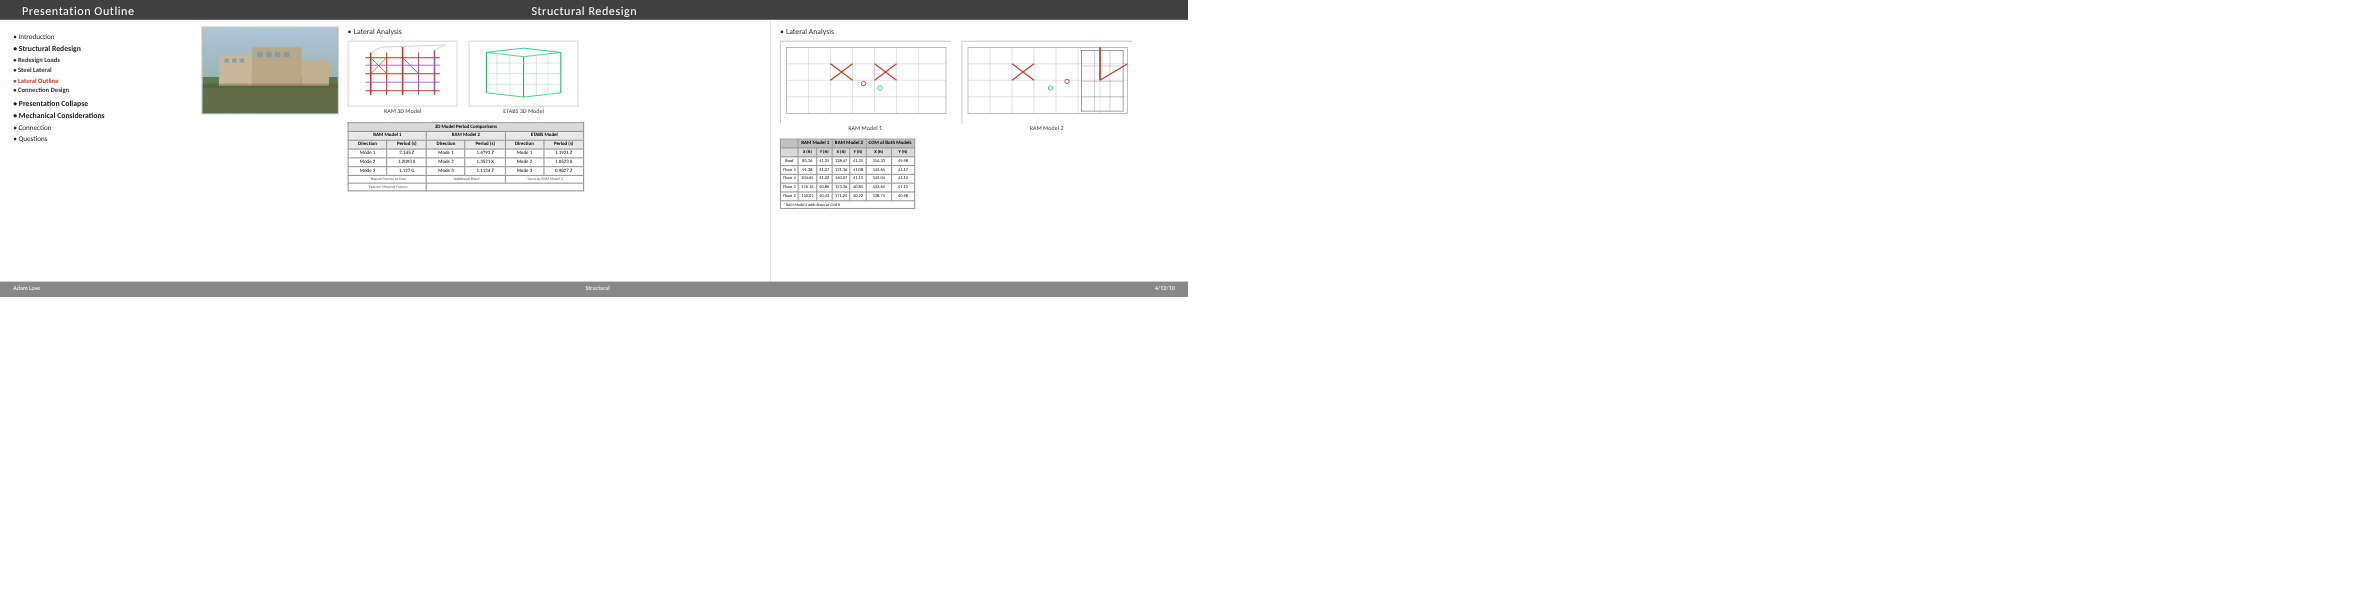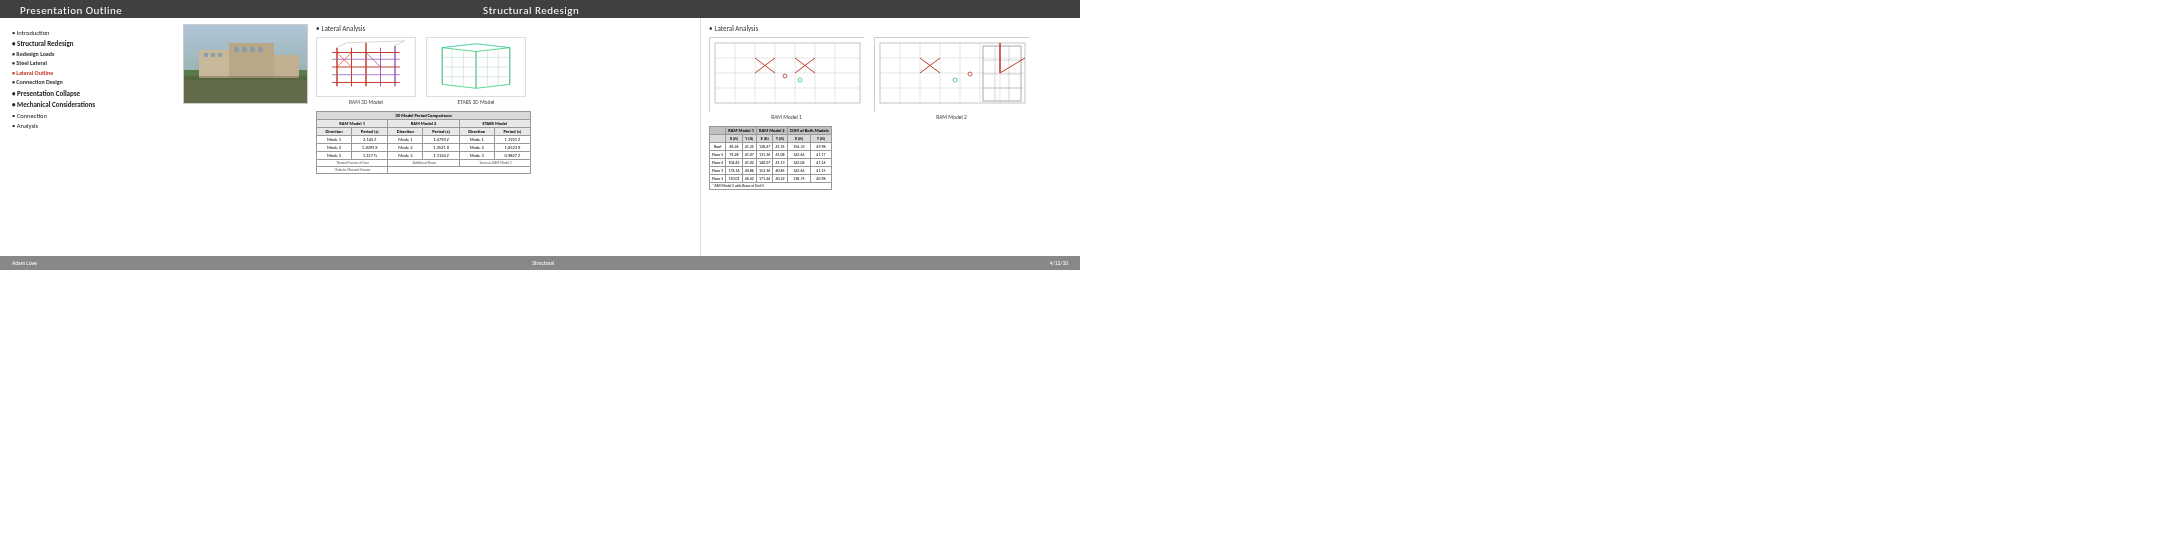--- a/index.html
+++ b/index.html
@@ -279,21 +279,21 @@
           <ul class="sub-list">
             <li>Redesign Loads</li>
             <li>Steel Lateral</li>
             <li class="highlight">Lateral Outline</li>
             <li>Connection Design</li>
           </ul>
         </li>
         <li class="bold-item">Presentation Collapse</li>
         <li class="bold-item">Mechanical Considerations</li>
         <li>Connection</li>
-        <li>Analysis</li>
+        <li>Questions</li>
       </ul>
     </div>
 
     <div class="content-center">
       <div class="center-top">
 
         <div class="building-image">
           <svg width="125" height="80">
             <defs>
               <linearGradient id="skyGrad" x1="0" y1="0" x2="0" y2="1">

